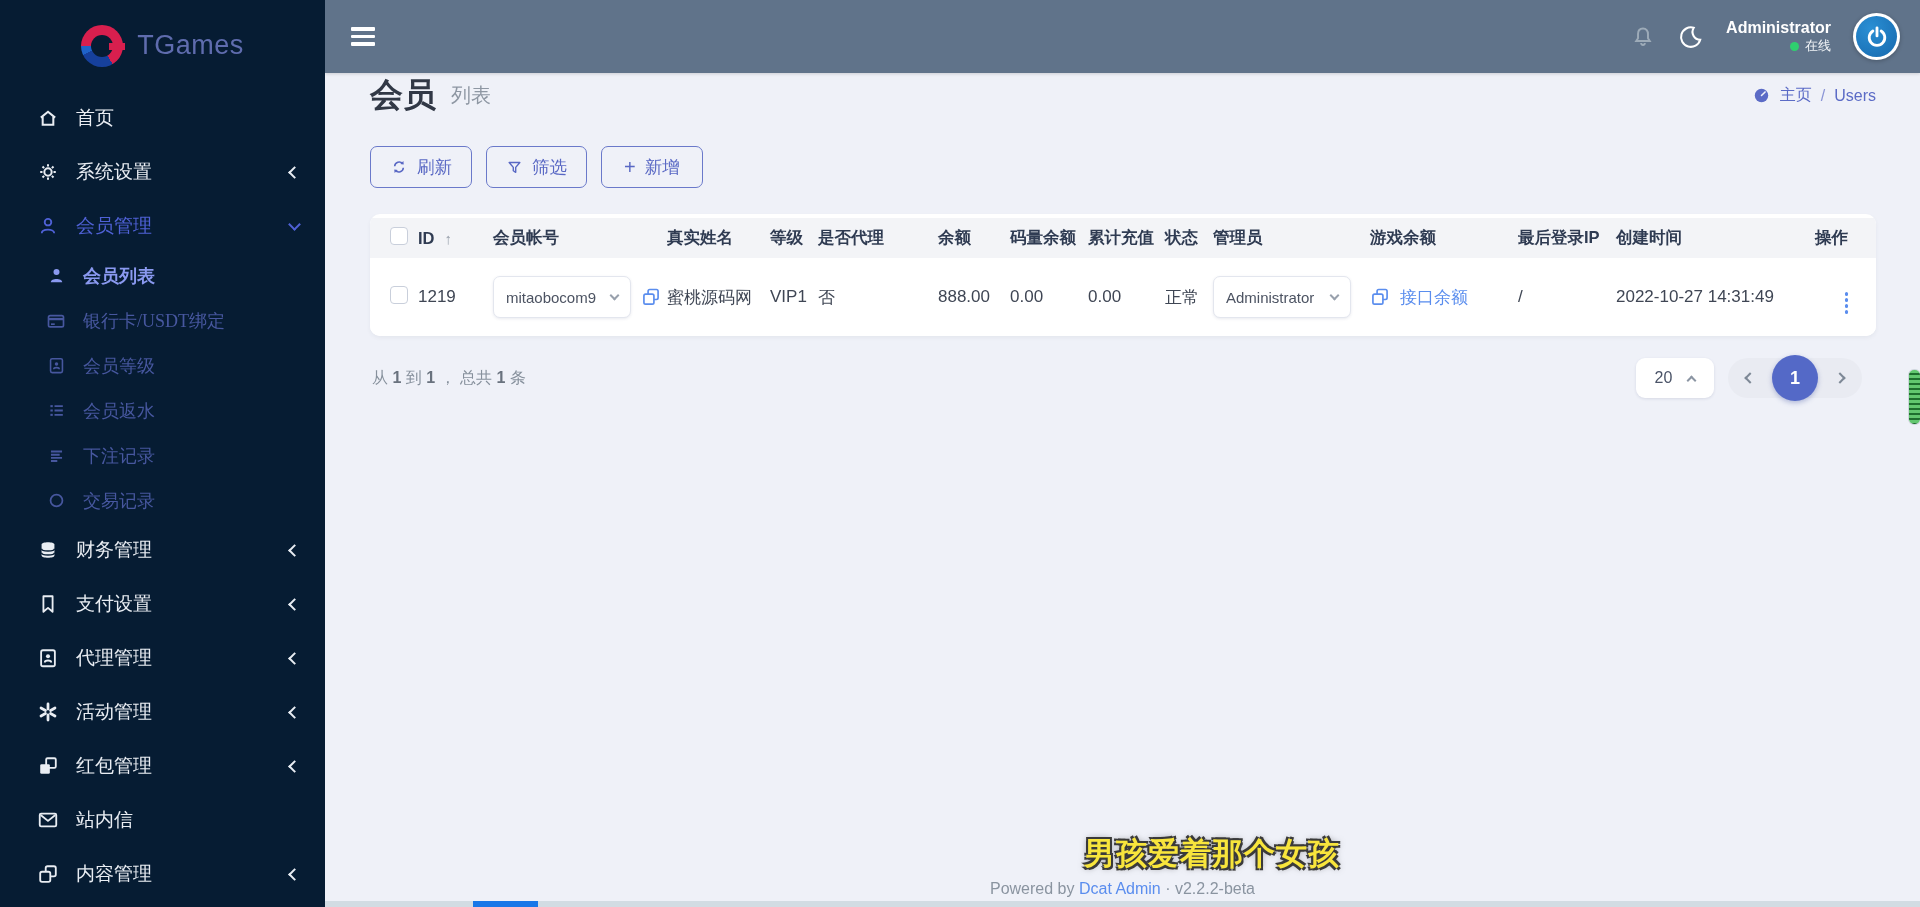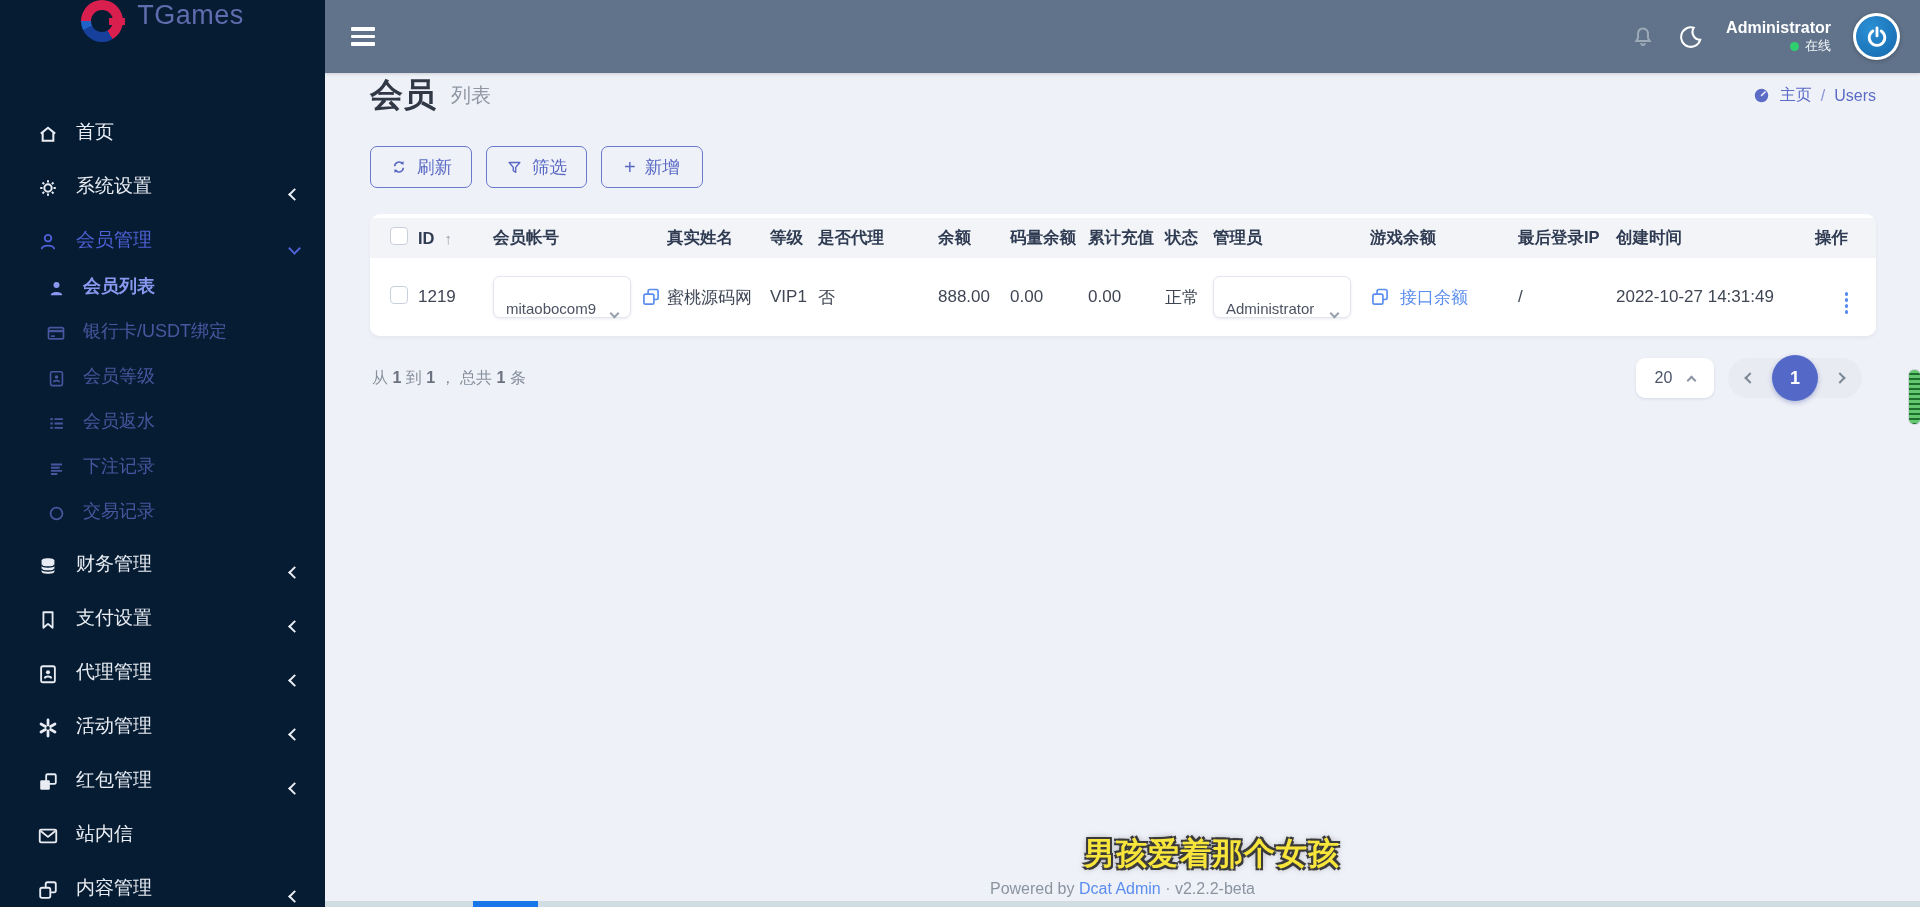--- a/index.html
+++ b/index.html
@@ -1,28 +1,28 @@
 <!DOCTYPE html>
 <html><head>
 <meta charset="utf-8">
 <style>
   * { margin:0; padding:0; box-sizing:border-box; }
   html,body { width:1920px; height:907px; overflow:hidden; }
   body { position:relative; background:#eff1f8; font-family:"Liberation Sans","DejaVu Sans",sans-serif; color:#3f4654; }
 
   
   .sidebar { position:absolute; left:0; top:0; width:325px; height:907px; background:#061c33; z-index:3; }
-  .logo-row { height:91px; display:flex; align-items:flex-start; justify-content:center; gap:14px; }
+  .logo-row { height:91px; display:flex; align-items:center; justify-content:center; gap:14px; }
   .logo-mark { position:relative; width:42px; height:42px; border-radius:50%;
     background:conic-gradient(from 150deg,#16409c 0 95deg,#1f63c9 95deg 120deg,#d81f4e 120deg 360deg); }
   .logo-mark::after { content:""; position:absolute; left:10px; top:10px; width:22px; height:22px; border-radius:50%; background:#061c33; }
   .logo-mark::before { content:""; position:absolute; right:-2px; top:18px; width:16px; height:7px; background:#d81f4e; z-index:2; }
   .logo-text { font-size:27px; color:#5f6cae; letter-spacing:.5px; }
 
-  .s-item { display:flex; align-items:flex-end; height:54px; padding:0 26px 0 36px; color:#e9edf3; font-size:19px; cursor:pointer; }
+  .s-item { display:flex; align-items:center; height:54px; padding:0 26px 0 36px; color:#e9edf3; font-size:19px; cursor:pointer;font-family:Liberation Serif, serif; }
   .s-item .ic { width:24px; margin-right:16px; display:flex; justify-content:center; align-items:center; }
   .s-item .lbl { flex:1; white-space:nowrap; }
   .s-item.group-open { color:#4f61d6; }
   .s-sub { height:45px; padding:0 40px 0 46px; font-size:18px; color:#47579f; }
   .s-sub .ic { width:20px; margin-right:17px; }
   .s-sub.active { color:#8a99f0; font-weight:bold; }
 
   .chev { display:inline-block; width:9px; height:9px; border-left:2.5px solid currentColor; border-bottom:2.5px solid currentColor; }
   .chev.left { transform:rotate(45deg); }
   .chev.down { transform:rotate(-45deg); margin-top:-4px; }
@@ -61,21 +61,21 @@
   table { width:100%; border-collapse:collapse; table-layout:fixed; }
   thead tr { background:#f3f4f7; height:40px; }
   thead th { font-size:16.5px; color:#2f3b52; text-align:left; font-weight:bold; white-space:nowrap; overflow:visible; }
   tbody tr { height:78px; background:#fff; }
   td { font-size:17px; color:#3f4654; white-space:nowrap; }
   .sort { color:#9aa2ad; font-size:15px; margin-left:10px; font-weight:normal; }
   th.op, td.op { text-align:right; padding-right:28px; }
 
   .checkbox { width:18px; height:18px; border:1.5px solid #c9cfdb; border-radius:4px; background:#fff; display:inline-block; cursor:pointer; margin-left:20px; }
 
-  .select { display:inline-flex; align-items:flex-end; justify-content:space-between; gap:10px; min-width:138px; height:42px; padding:0 12px; background:#fff; border:1px solid #e3e6ee; border-radius:7px; box-shadow:0 1px 3px rgba(40,50,100,.10); font-size:15px; color:#4c5362; cursor:pointer; }
+  .select { display:inline-flex; align-items:center; justify-content:space-between; gap:10px; min-width:138px; height:42px; padding:0 12px; background:#fff; border:1px solid #e3e6ee; border-radius:7px; box-shadow:0 1px 3px rgba(40,50,100,.10); font-size:15px; color:#4c5362; cursor:pointer; }
   .select .chev { width:7px; height:7px; border-width:2px; color:#98a0ac; }
   .cell-flex { display:flex; align-items:center; gap:10px; }
   .link-blue { color:#5a8dee; cursor:pointer; }
   .more-dots { display:inline-flex; flex-direction:column; gap:2.5px; cursor:pointer; }
   .more-dots i { width:3.5px; height:3.5px; border-radius:50%; background:#5a8dee; }
 
   .pager-row { margin-top:22px; display:flex; align-items:center; }
   .pager-summary { font-size:16px; color:#86909c; margin-left:2px; }
   .pager-summary b { color:#69727e; }
   .pager-right { margin-left:auto; display:flex; align-items:center; gap:14px; margin-right:14px; }

